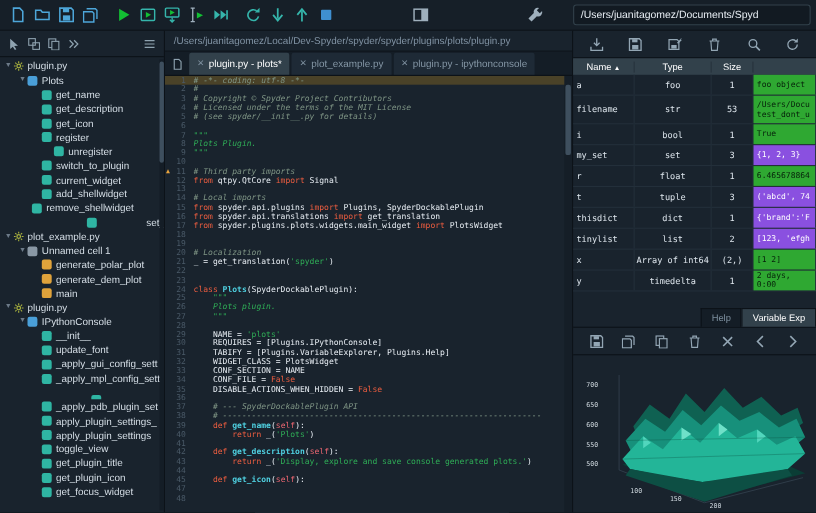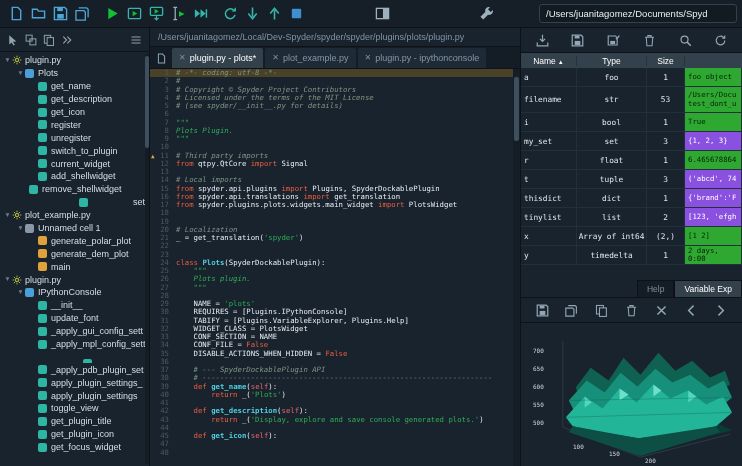--- a/index.html
+++ b/index.html
@@ -4,21 +4,21 @@
 <style>
 *{margin:0;padding:0;box-sizing:border-box}
 html,body{width:742px;height:466px;overflow:hidden;background:#10161d;font-family:"Liberation Sans",sans-serif}
 .app{position:relative;width:742px;height:466px;background:#19232D;color:#dfe7ee;overflow:hidden}
 
 .topbar{height:28px;background:#161f28;border-bottom:1px solid #0c1218;display:flex;align-items:center;padding:0 5px}
 .tgroup{display:flex;align-items:center}
 .tbtn{width:22px;height:22px;display:flex;align-items:center;justify-content:center;border-radius:3px;flex:0 0 auto;cursor:default}
 .tbtn svg{width:15px;height:15px;display:block}
 .tspace{display:inline-block;flex:0 0 auto}
-.pathbox{margin-left:18px;flex:1;height:19px;background:#121a22;border:1px solid #32414B;border-radius:3px;color:#e8eef4;font-size:9.5px;display:flex;align-items:center;padding:0 6px;white-space:nowrap;overflow:hidden}
+.pathbox{margin-left:0;flex:1;height:19px;background:#121a22;border:1px solid #32414B;border-radius:3px;color:#e8eef4;font-size:9.5px;display:flex;align-items:center;padding:0 6px;white-space:nowrap;overflow:hidden}
 
 .main{display:flex;height:438px}
 
 .outline{width:150px;background:#19232D;border-right:1px solid #0c1218;display:flex;flex-direction:column;position:relative}
 .outline-toolbar{height:24px;display:flex;align-items:center;padding:0 4px;border-bottom:1px solid #0c1218}
 .outline-toolbar .tbtn{width:18px;height:18px}
 .outline-toolbar .tbtn svg{width:12px;height:12px}
 .tree{flex:1;overflow:hidden;padding-top:2px}
 .titem{display:flex;align-items:center;height:12.9px;font-size:9px;color:#d6dfe7;white-space:nowrap;overflow:hidden}
 .arrow{width:9px;flex:0 0 9px;font-size:6.5px;color:#6c7a88;text-align:center;line-height:12.9px}
@@ -342,21 +342,21 @@
           <div class="titem" style="padding-left: 29px;">
             <span class="arrow"></span>
             <span class="chip" style="background: rgb(47, 181, 163);"></span>
             <span>get_icon</span>
           </div>
           <div class="titem" style="padding-left: 29px;">
             <span class="arrow"></span>
             <span class="chip" style="background: rgb(47, 181, 163);"></span>
             <span>register</span>
           </div>
-          <div class="titem" style="padding-left: 29px;">
+          <div class="titem" style="padding-left: 29px; margin-left: 11px;">
             <span class="arrow"></span>
             <span class="chip" style="background: rgb(47, 181, 163);"></span>
             <span>unregister</span>
           </div>
           <div class="titem" style="padding-left: 29px;">
             <span class="arrow"></span>
             <span class="chip" style="background: rgb(47, 181, 163);"></span>
             <span>switch_to_plugin</span>
           </div>
           <div class="titem" style="padding-left: 29px;">

